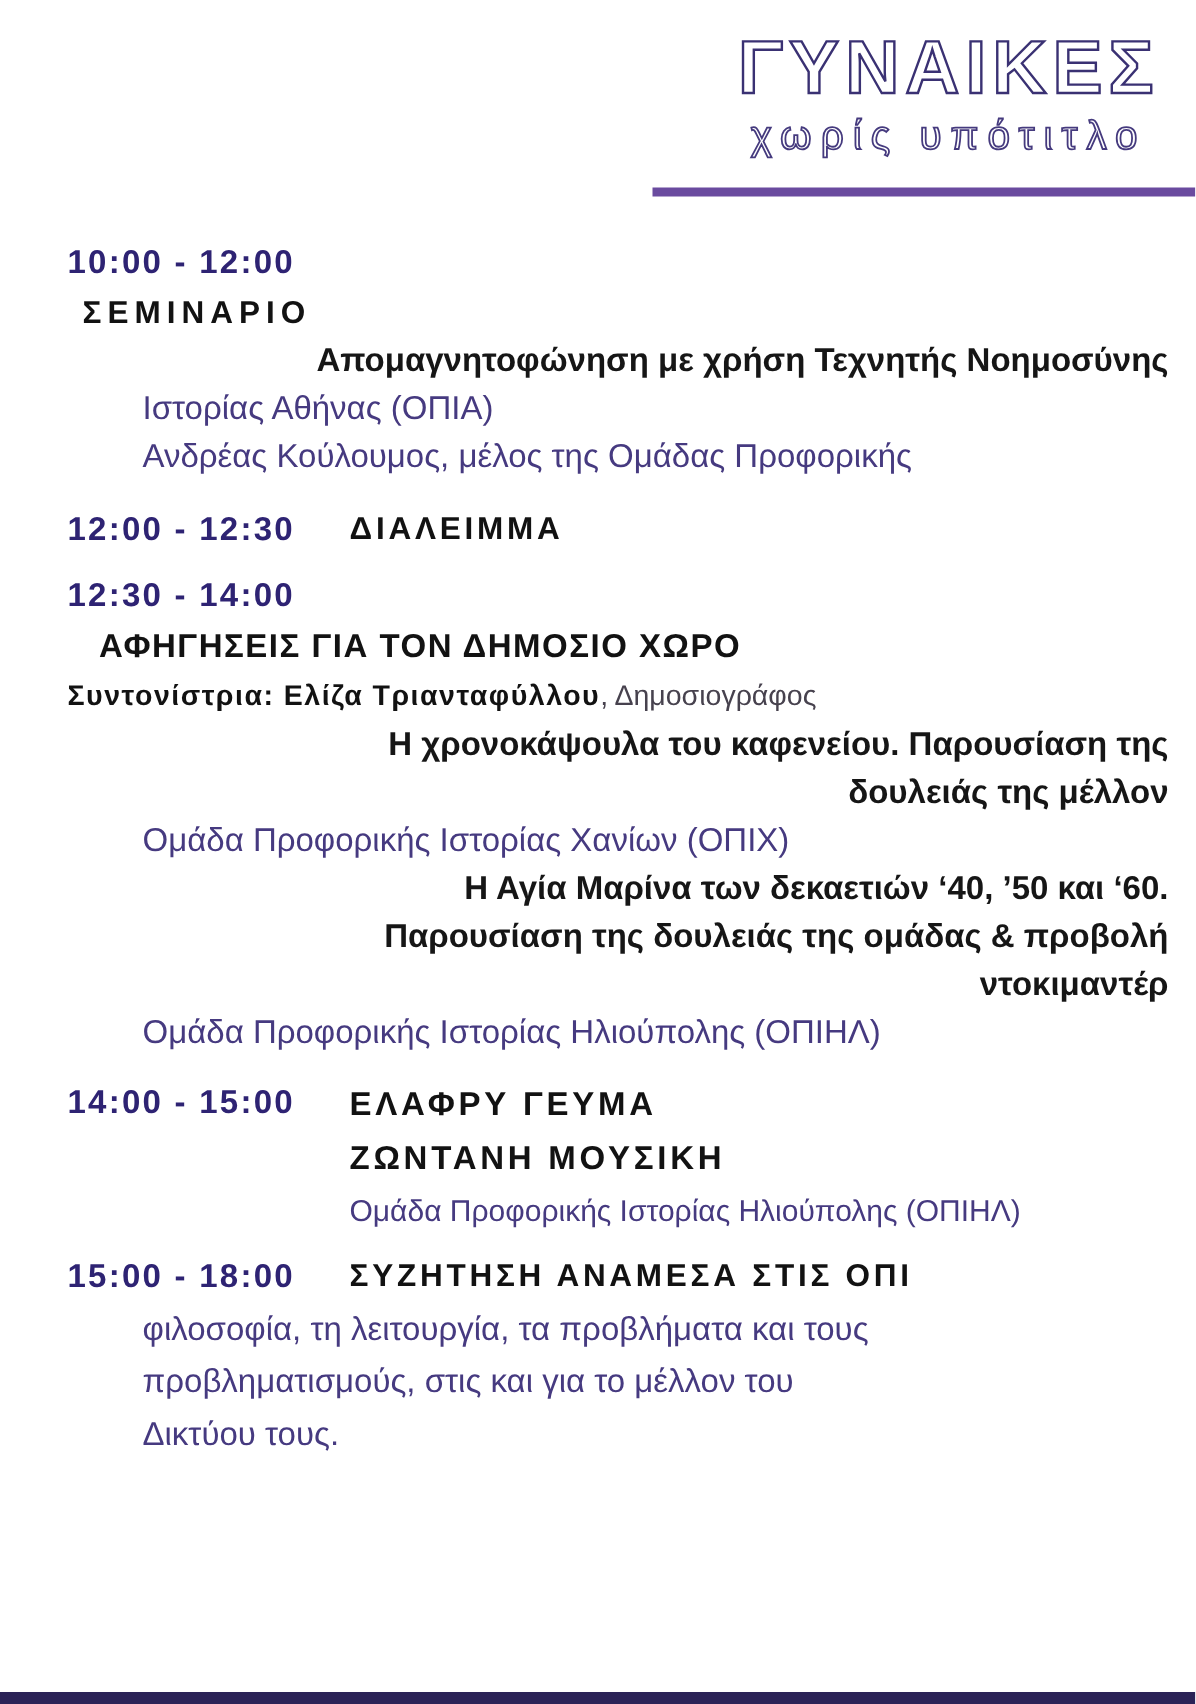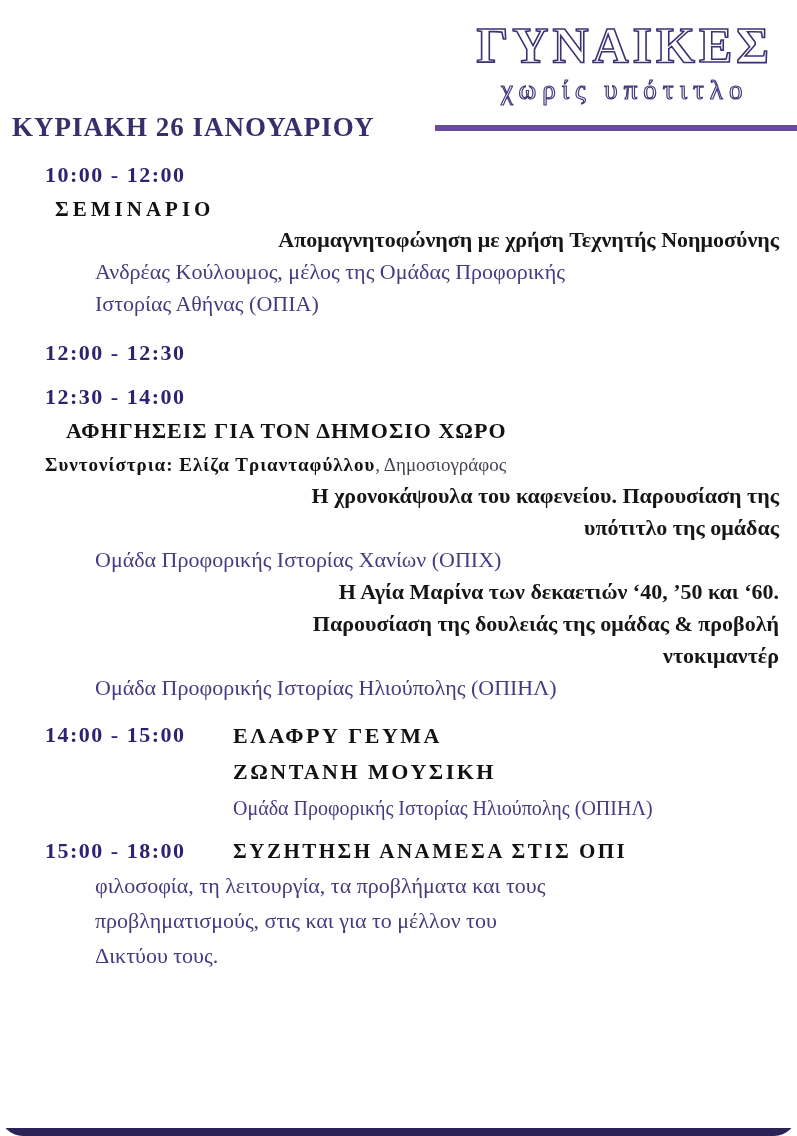--- a/index.html
+++ b/index.html
@@ -1,18 +1,18 @@
 <!DOCTYPE html>
 <html lang="el"><head>
 <meta charset="utf-8">
 <style>
   html,body { margin:0; padding:0; background:#ffffff; }
   .page {
     position:relative; width:797px; height:1136px; background:#ffffff;
-    font-family:Liberation Serif, serif; overflow:hidden;border-radius:23px;
+    font-family:Liberation Sans, sans-serif; overflow:hidden;
   }
 
   
   .brand { position:absolute; top:20px; right:24px; text-align:center; }
   .brand-name {
     font-size:50px; font-weight:600; line-height:1.0; letter-spacing:4px;
     color:#ffffff; -webkit-text-stroke:1.6px #3a3173;
   }
   .brand-sub {
     margin-top:5px; font-size:27px; font-weight:500; letter-spacing:6px;
@@ -53,45 +53,45 @@
 <body>
 
 <div class="page">
 
   <div class="brand">
     <div class="brand-name">ΓΥΝΑΙΚΕΣ</div>
     <div class="brand-sub">χωρίς υπότιτλο</div>
   </div>
   <div class="accent-rule"></div>
 
-  <div class="date-heading">ΚΥΡΙΑΚΗ 26 ΙΑΝΟΥΑΡΙΟΥ</div>
 
   <div class="content">
 
     <div class="entry e1">
       <div class="time">10:00 - 12:00</div>
       <div class="category">ΣΕΜΙΝΑΡΙΟ</div>
       <div class="talk-title">Απομαγνητοφώνηση με χρήση Τεχνητής Νοημοσύνης</div>
+      <div class="speaker">Ιστορίας Αθήνας (ΟΠΙΑ)</div>
       <div class="speaker">Ανδρέας Κούλουμος, μέλος της Ομάδας Προφορικής</div>
-      <div class="speaker">Ιστορίας Αθήνας (ΟΠΙΑ)</div>
     </div>
 
     <div class="entry e2 entry-row">
       <div class="time time-col">12:00 - 12:30</div>
+      <div class="session-label">ΔΙΑΛΕΙΜΜΑ</div>
     </div>
 
     <div class="entry e3">
       <div class="time">12:30 - 14:00</div>
       <div class="category-wide">ΑΦΗΓΗΣΕΙΣ ΓΙΑ ΤΟΝ ΔΗΜΟΣΙΟ ΧΩΡΟ</div>
       <div class="moderator">
         <span class="mod-bold">Συντονίστρια: Ελίζα Τριανταφύλλου</span><span class="mod-role">, Δημοσιογράφος</span>
       </div>
       <div>
         <div class="talk-title">Η χρονοκάψουλα του καφενείου. Παρουσίαση της</div>
-        <div class="talk-title">υπότιτλο της ομάδας</div>
+        <div class="talk-title">δουλειάς της μέλλον</div>
         <div class="speaker">Ομάδα Προφορικής Ιστορίας Χανίων (ΟΠΙΧ)</div>
       </div>
       <div>
         <div class="talk-title">Η Αγία Μαρίνα των δεκαετιών ‘40, ’50 και ‘60.</div>
         <div class="talk-title">Παρουσίαση της δουλειάς της ομάδας &amp; προβολή</div>
         <div class="talk-title">ντοκιμαντέρ</div>
         <div class="speaker">Ομάδα Προφορικής Ιστορίας Ηλιούπολης (ΟΠΙΗΛ)</div>
       </div>
     </div>
 

